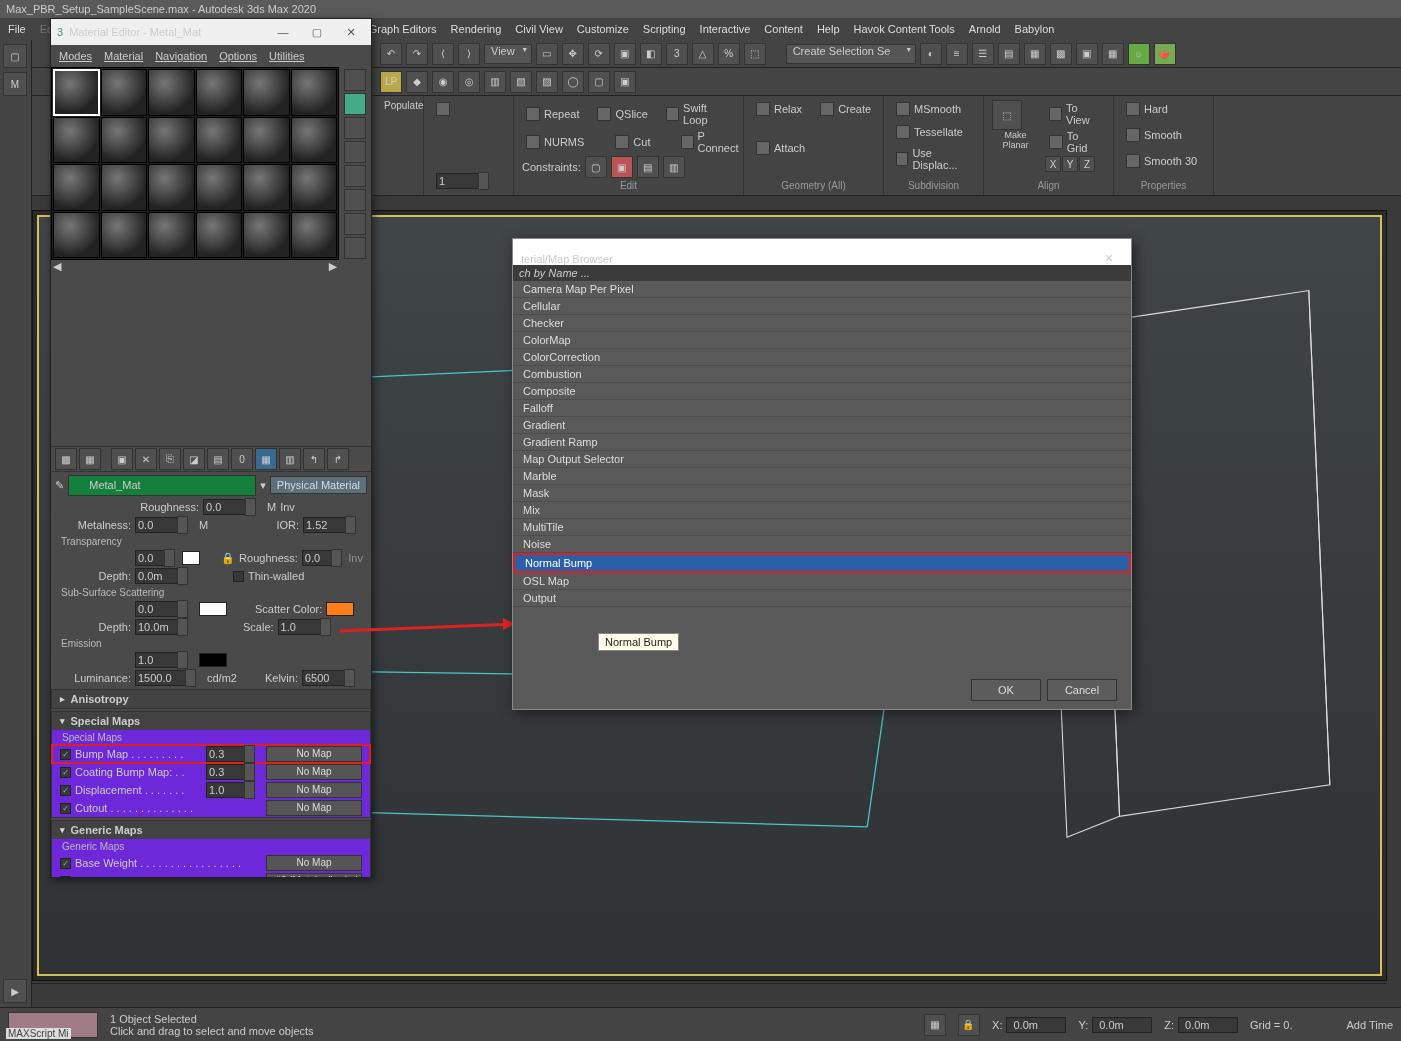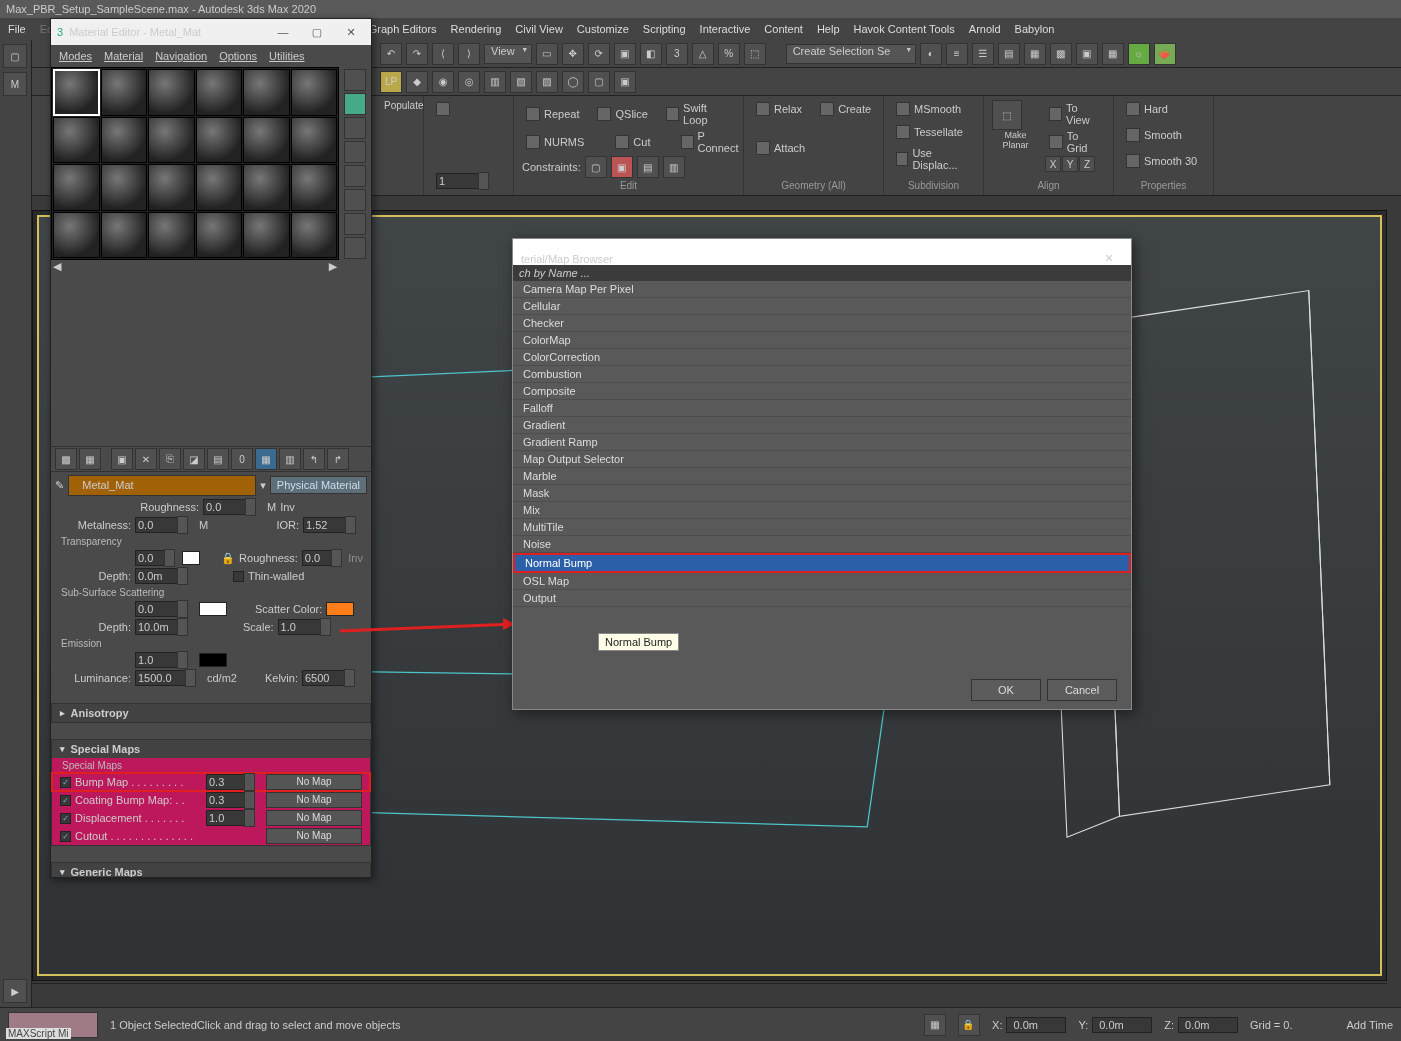--- a/index.html
+++ b/index.html
@@ -26,29 +26,29 @@
 .me-menu span{text-decoration:underline}
 .me-body{display:flex;flex:1;overflow:hidden}
 .me-samples{width:290px;display:flex;flex-direction:column}
 .sample-grid{display:grid;grid-template-columns:repeat(6,1fr);gap:1px;background:#222;padding:1px;border:1px solid #000}
 .sample{aspect-ratio:1;background:radial-gradient(circle at 35% 30%,#777,#222 70%);border:1px solid #000}
 .sample.sel{border:2px solid #fff}
 .me-side{width:32px;background:#4a4a4a;display:flex;flex-direction:column;gap:2px;padding:2px;align-items:center}
 .sidebtn{width:22px;height:22px;background:#505050;border:1px solid #333}
 .me-toolbar{height:26px;background:#4a4a4a;border-top:1px solid #333;border-bottom:1px solid #333;display:flex;align-items:center;gap:2px;padding:0 4px}
 .me-name{height:26px;display:flex;align-items:center;gap:4px;padding:0 4px}
-.me-name input{flex:1;background:#a16207;border:1px solid #333;color:#ccc;height:21px;padding:0 13px}
+.me-name input{flex:1;background:#15803d;border:1px solid #333;color:#ccc;height:21px;padding:0 20px}
 .me-name .type{background:#5f6f7a;color:#cde;padding:2px 6px;border:1px solid #333}
 .params{flex:1;overflow:auto;background:#4a4a4a}
 .param-row{display:flex;align-items:center;gap:4px;padding:1px 8px;font-size:11px}
 .lbl{min-width:72px;text-align:right;color:#ccc}
 .spin{width:44px;height:16px;background:#383838;border:1px solid #222;color:#ccc;padding:0 2px;display:flex;align-items:center;position:relative}
 .spin::after{content:"";position:absolute;right:-10px;width:9px;height:16px;background:#555;border:1px solid #333}
 .swatch{width:28px;height:14px;border:1px solid #222}
-.rollout{background:#be185d;border:1px solid #333;margin:16px 0}
+.rollout{background:#6d28d9;border:1px solid #333;margin:2px 0}
 .rollout-hdr{background:#424242;padding:3px 8px;display:flex;align-items:center;gap:6px;font-weight:bold;color:#d8d8d8}
 .rollout-hdr::before{content:"▸";font-size:9px}
 .rollout.open .rollout-hdr::before{content:"▾"}
 .group-label{padding:2px 10px;color:#bbb;font-size:10px}
 .maprow{display:flex;align-items:center;gap:4px;padding:1px 8px}
 .maprow .chk{width:11px;height:11px;background:#383838;border:1px solid #222;display:flex;align-items:center;justify-content:center;font-size:8px;color:#7db0de}
 .maprow .mname{flex:1;color:#ccc;white-space:nowrap;overflow:hidden}
 .maprow .mval{width:40px}
 .mapslot{width:96px;height:16px;background:#555;border:1px solid #333;text-align:center;line-height:14px;font-size:10px;color:#ddd;overflow:hidden;white-space:nowrap}
 .maprow.hl{outline:2px solid #e02020;outline-offset:-1px}
@@ -590,21 +590,21 @@
 </div>
 
 <div class="timeline">
   <svg width="100%" height="24">
     <g id="ticks"></g>
   </svg>
 </div>
 
 <div class="statusbar">
   <div style="width:90px;height:26px;background:#9f7b85;border:1px solid #333"></div>
-  <div style="display:flex;flex-direction:row">
+  <div style="display:flex;flex-direction:column">
     <span>1 Object Selected</span>
     <span>Click and drag to select and move objects</span>
   </div>
   <div style="position:absolute;left:6px;bottom:2px;font-size:10px;background:#ddd;color:#444;padding:0 2px">MAXScript Mi</div>
   <div style="flex:1"></div>
   <div class="seg">
       <span class="tbtn">▦</span>
     </div>
   <div class="seg">
       <span class="tbtn">🔒</span>

